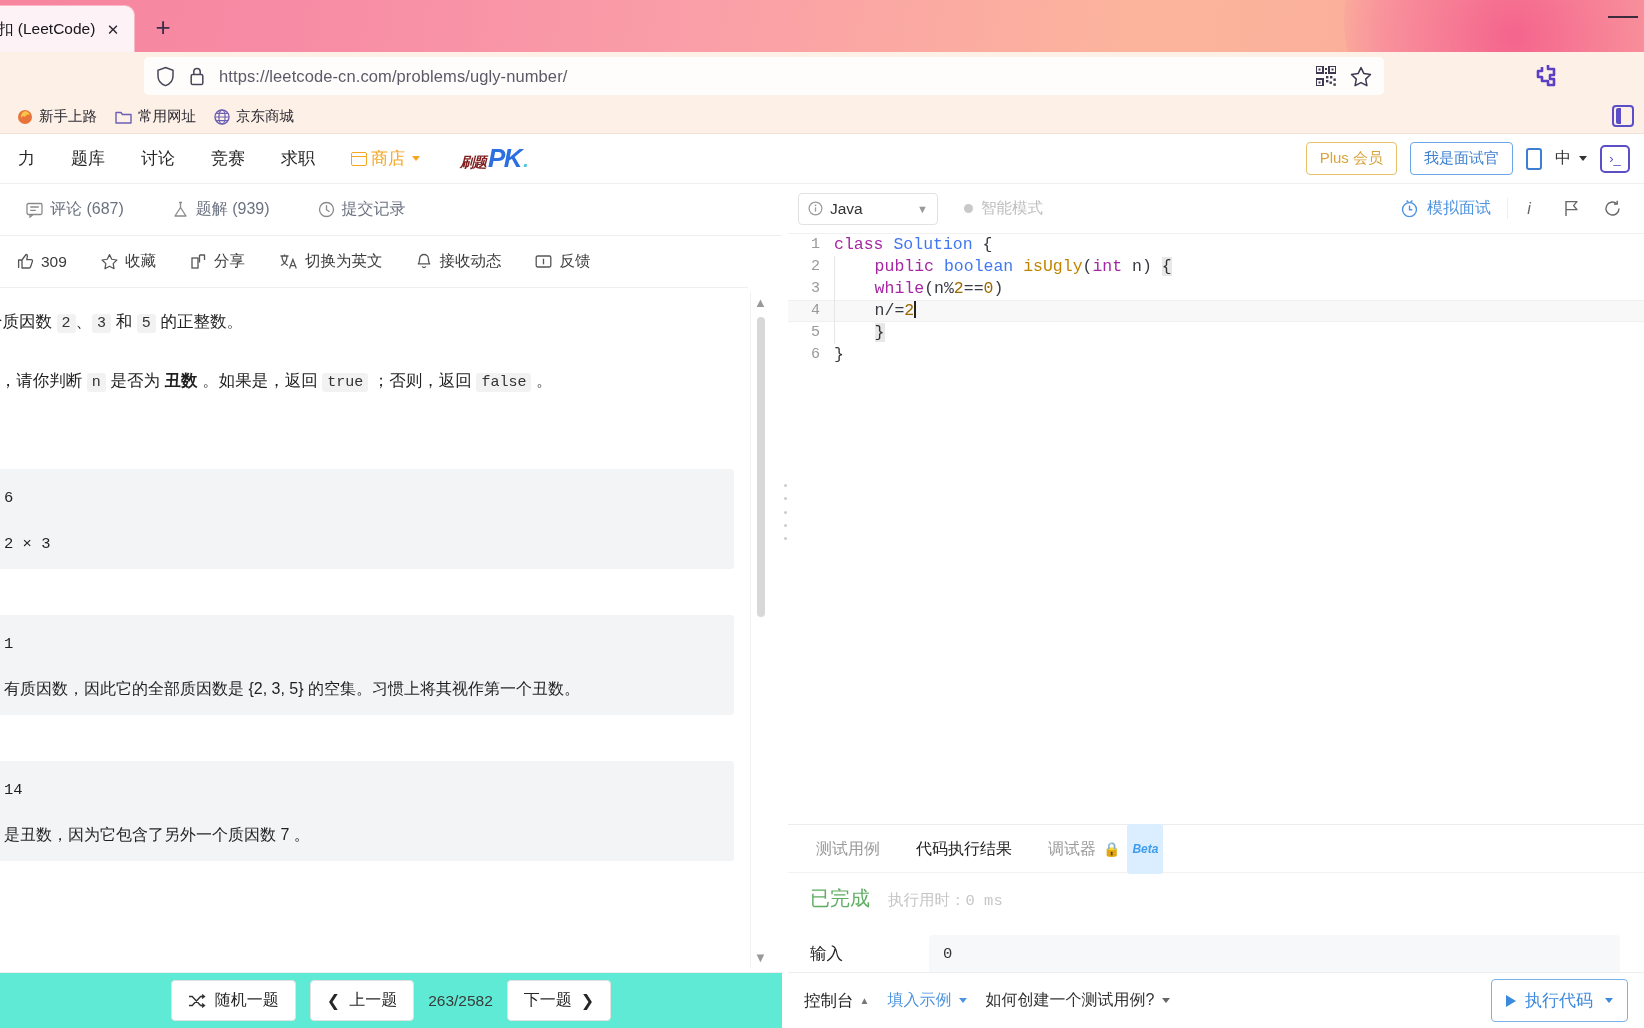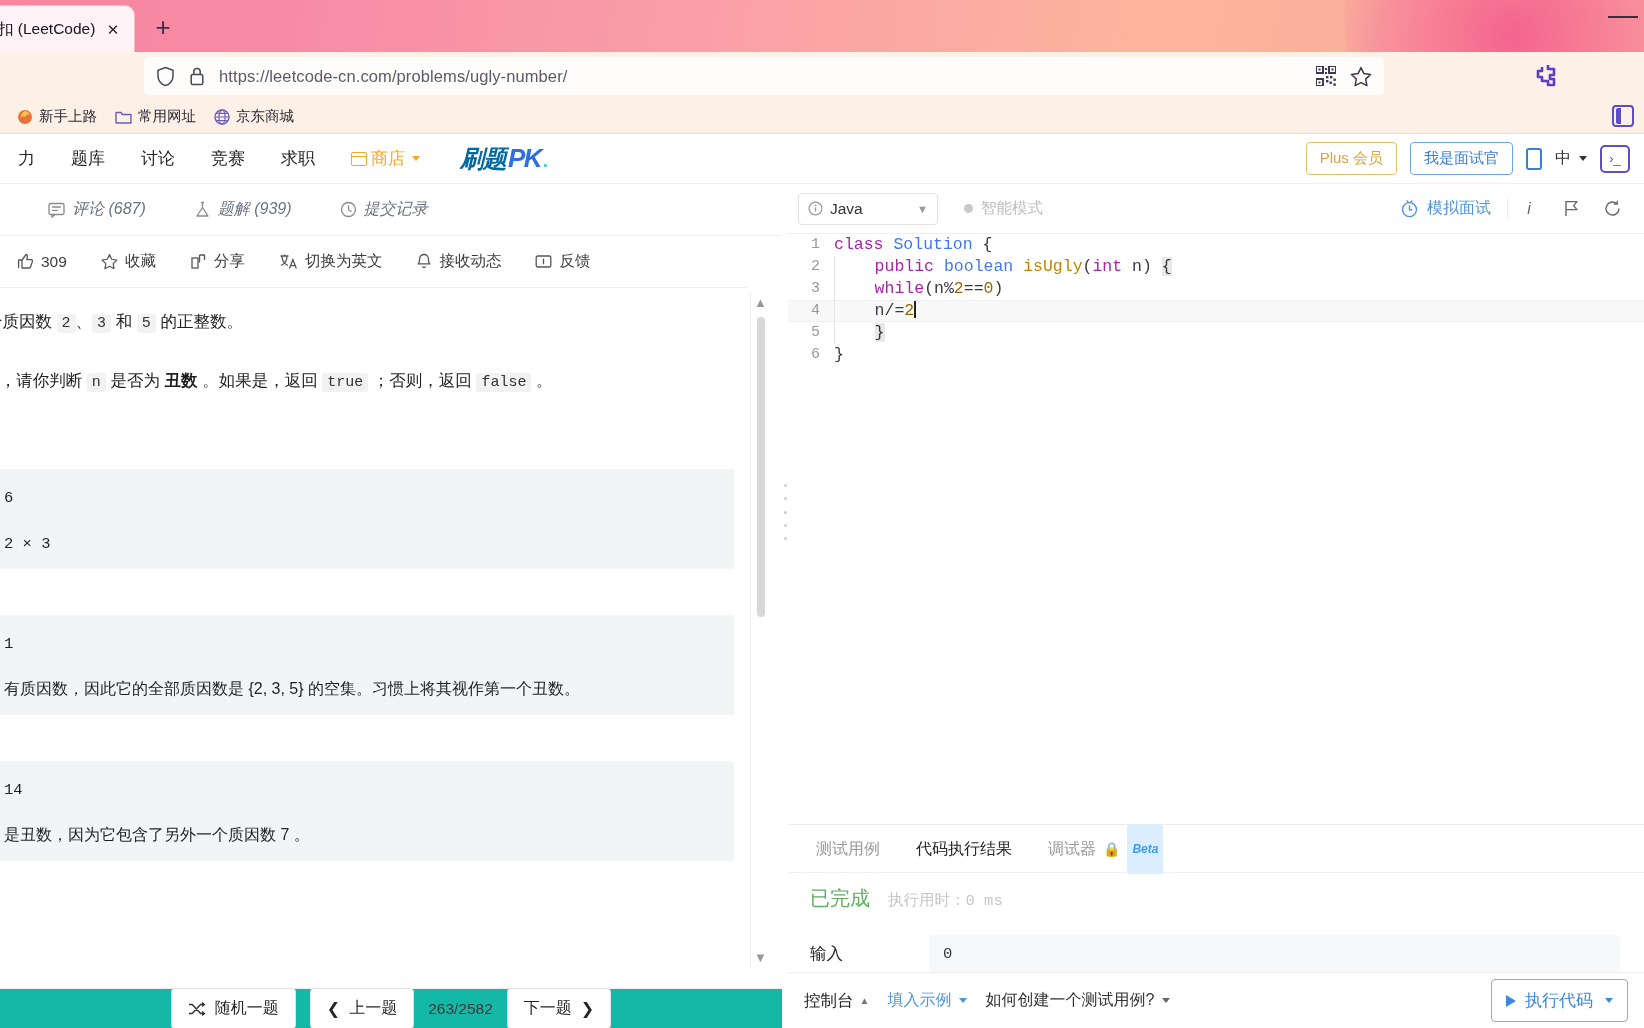--- a/index.html
+++ b/index.html
@@ -116,21 +116,21 @@
   }
   .caret-dn {
     width: 0; height: 0; border-left: 4px solid transparent;
     border-right: 4px solid transparent; border-top: 5px solid currentColor;
     margin-left: 3px;
   }
   .pk-logo {
     margin-left: 22px; display: flex; align-items: baseline; gap: 2px;
     font-style: italic; font-weight: bold; position: relative;
   }
-  .pk-cn { font-size: 24px; color: #0369a1; letter-spacing: -1px; }
+  .pk-cn { font-size: 14px; color: #7f1d1d; letter-spacing: -1px; }
   .pk-en { font-size: 26px; color: #2c6fe0; letter-spacing: -1.5px; }
   .pk-dot { color: #4ec8d8; font-size: 20px; }
 
   .lc-nav-right {
     margin-left: auto; display: flex; align-items: center; gap: 13px;
     padding-right: 14px;
   }
   .btn-plus {
     border: 1px solid #e8c168; color: #d4a game; color: #d8a33c;
     border-radius: 4px; padding: 6px 13px; font-size: 15px; cursor: pointer;
@@ -155,21 +155,21 @@
   }
 
   
   .left-pane {
     position: absolute; left: 0; top: 50px; width: 782px; height: 844px;
     background: #fff; overflow: hidden;
   }
   .lp-tabs {
     position: absolute; left: 0; top: 0; width: 782px; height: 52px;
     border-bottom: 1px solid #efefef; display: flex; align-items: center;
-    padding-left: 24px; gap: 0; font-style: italic;
+    padding-left: 2px; gap: 0;
   }
   .lp-tab {
     display: flex; align-items: center; gap: 7px; padding: 0 24px;
     font-size: 16px; color: #6b7280; cursor: pointer; white-space: nowrap;
   }
   .lp-actions {
     position: absolute; left: 0; top: 52px; width: 748px; height: 52px;
     display: flex; align-items: center; gap: 0; padding-left: 0;
     border-bottom: 1px solid #efefef;
   }
@@ -209,23 +209,23 @@
   }
   .lp-scroll-track {
     flex: 1; width: 8px; margin: 4px 0; position: relative;
   }
   .lp-scroll-thumb {
     position: absolute; left: 0; top: 0; width: 8px; height: 300px;
     background: #d8d8d8; border-radius: 4px; cursor: pointer;
   }
 
   .lp-footer {
-    position: absolute; left: 0; bottom: 0; width: 782px; height: 40px;
+    position: absolute; left: 0; bottom: 0; width: 782px; height: 56px;
     border-top: 1px solid #eee; display: flex; align-items: center;
-    justify-content: center; gap: 14px; background: #14b8a6;
+    justify-content: center; gap: 14px; background: #5eead4;
   }
   .pill-btn {
     border: 1px solid #e2e2e2; border-radius: 4px; background: #fff;
     font-size: 16px; color: #262626; padding: 9px 16px; cursor: pointer;
     display: flex; align-items: center; gap: 9px; white-space: nowrap;
   }
   .pg-count { font-size: 15.5px; color: #3a3a3a; white-space: nowrap; }
 
   
   .right-pane {

